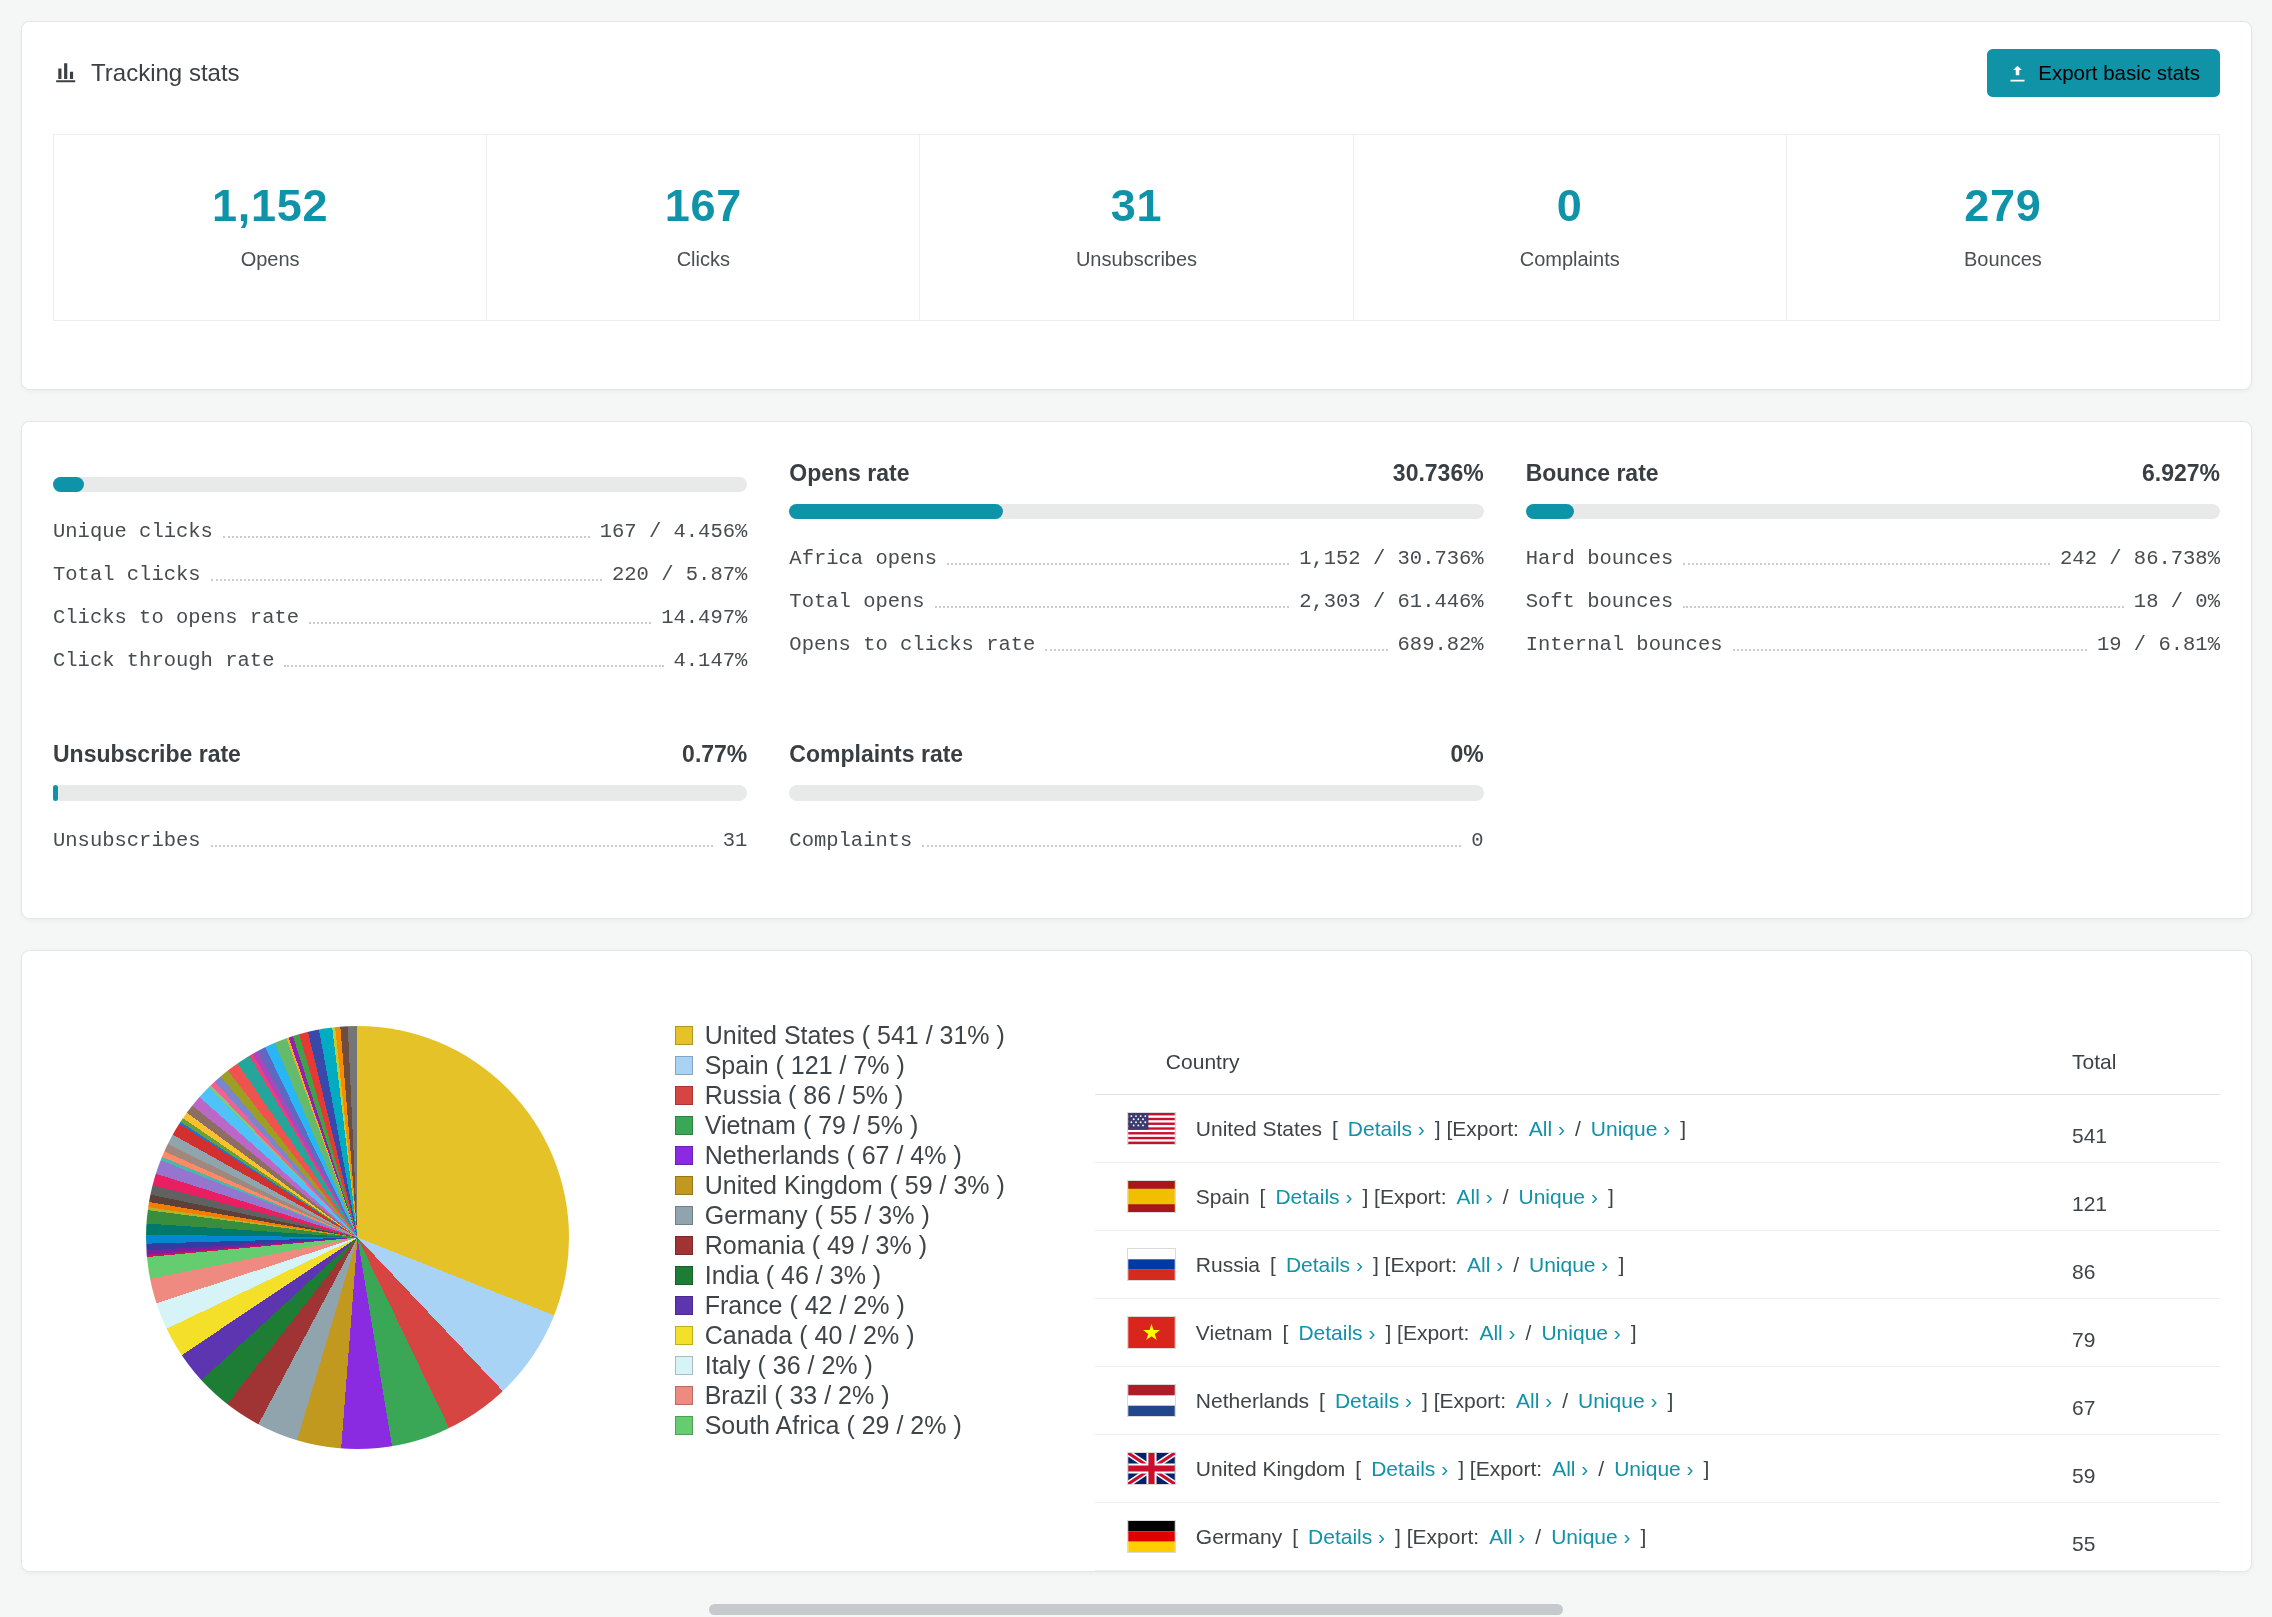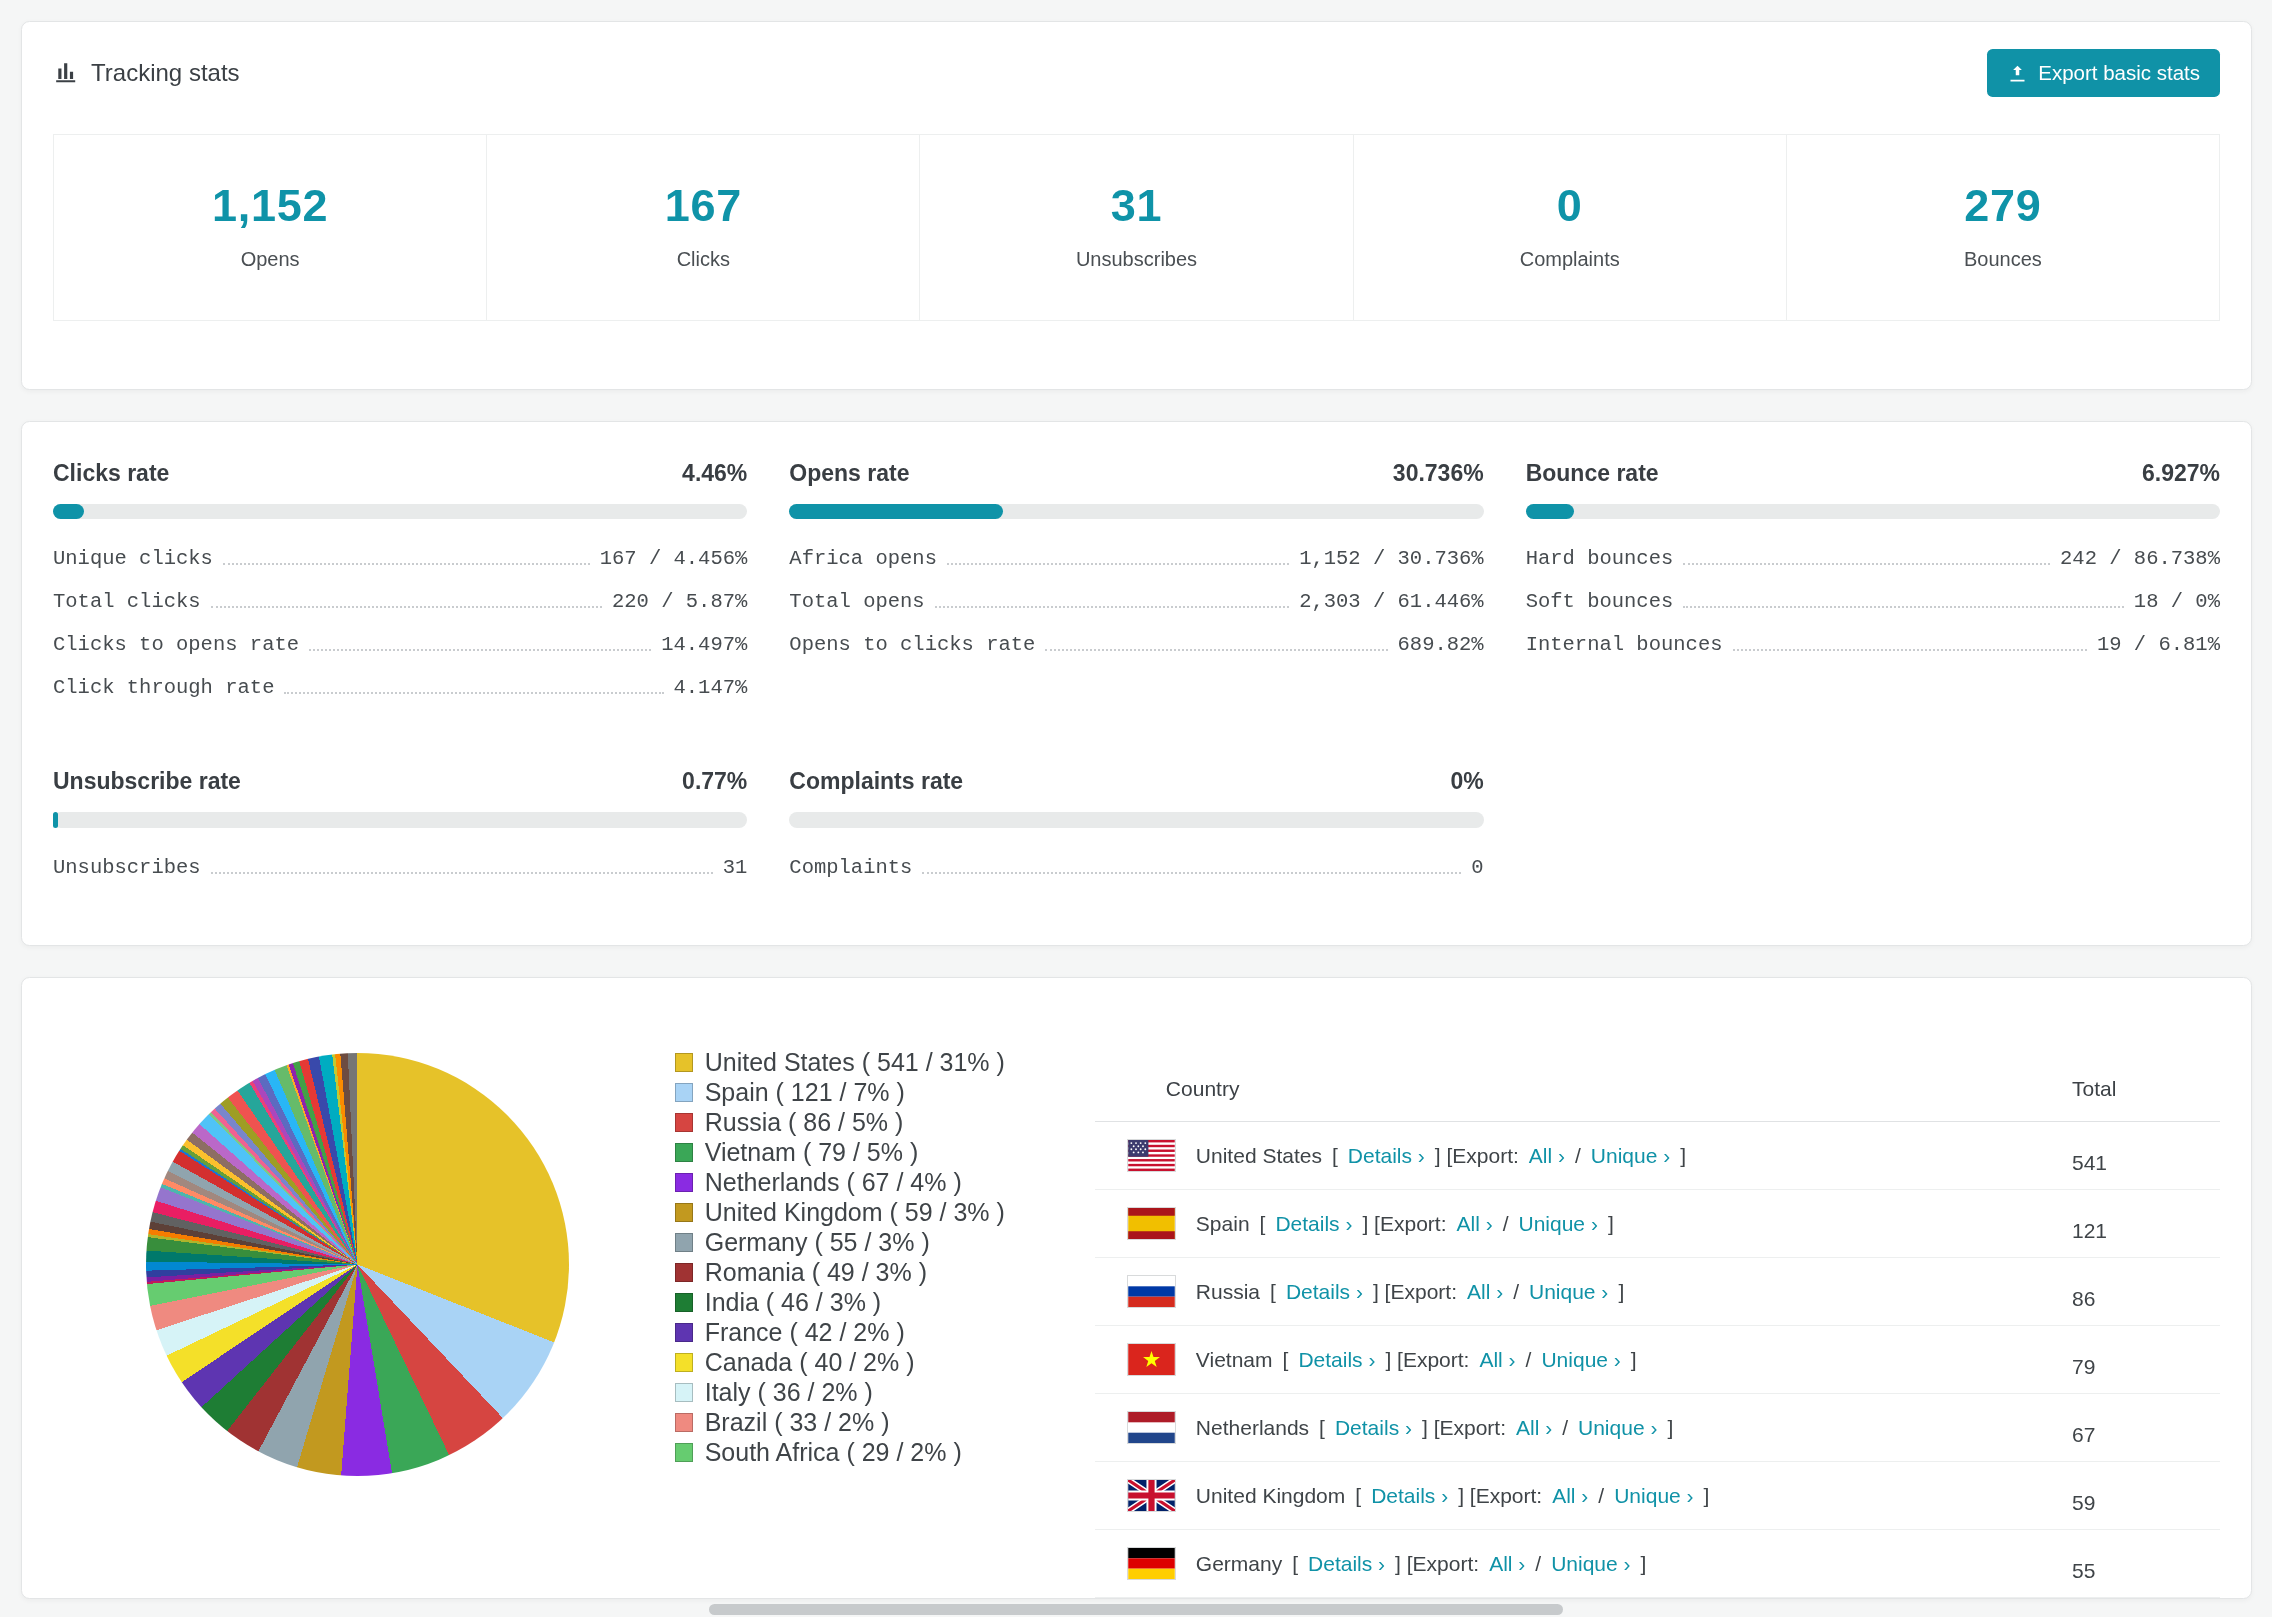--- a/index.html
+++ b/index.html
@@ -25,21 +25,21 @@
   .card-head { display: flex; align-items: center; }
   .head-icon { display: inline-flex; margin-right: 12.7px; }
   .card-title { font-size: 24px; font-weight: 500; color: #3b4045; margin: 0; }
   .head-spacer { flex: 1; }
 
   
   .tracking-card { padding: 27px 31px 68px; }
   .tracking-card .card-head { margin-bottom: 37px; }
   .export-btn {
     display: inline-flex; align-items: center; gap: 10px;
-    background: #1092a7; color: #ffffff; border: none;
+    background: #1092a7; color: #000000; border: none;
     font-family: inherit; font-size: 20.5px;
     padding: 12px 20px; border-radius: 5.6px; cursor: pointer;
   }
   .stats-row { display: flex; border: 1.4px solid #edefef; }
   .stat-box { flex: 1; text-align: center; padding: 45px 0 49px; border-left: 1.4px solid #edefef; }
   .stat-box:first-child { border-left: none; }
   .stat-value { color: #0f93a8; font-size: 45px; font-weight: 700; letter-spacing: 0.7px; }
   .stat-label { margin-top: 15.5px; font-size: 20px; color: #4a4f53; }
 
   
@@ -129,24 +129,20 @@
   <div class="stat-box">
     <div class="stat-value">279</div>
     <div class="stat-label">Bounces</div>
   </div>
 </div>
   </section>
 
   <section class="card rates-card">
     <div class="rates-grid" id="rates-grid">
   <div class="rate-group">
-    <div class="rate-head">
-      <span class="rate-title">Clicks rate</span>
-      <span class="rate-pct">4.46%</span>
-    </div>
     <div class="bar">
       <div class="fill" style="width: 4.46%;"></div>
     </div>
     <div class="rate-rows">
   <div class="rate-row">
     <span class="rr-label">Unique clicks</span>
     <span class="leader"></span>
     <span class="rr-value">167 / 4.456%</span>
   </div>
 

